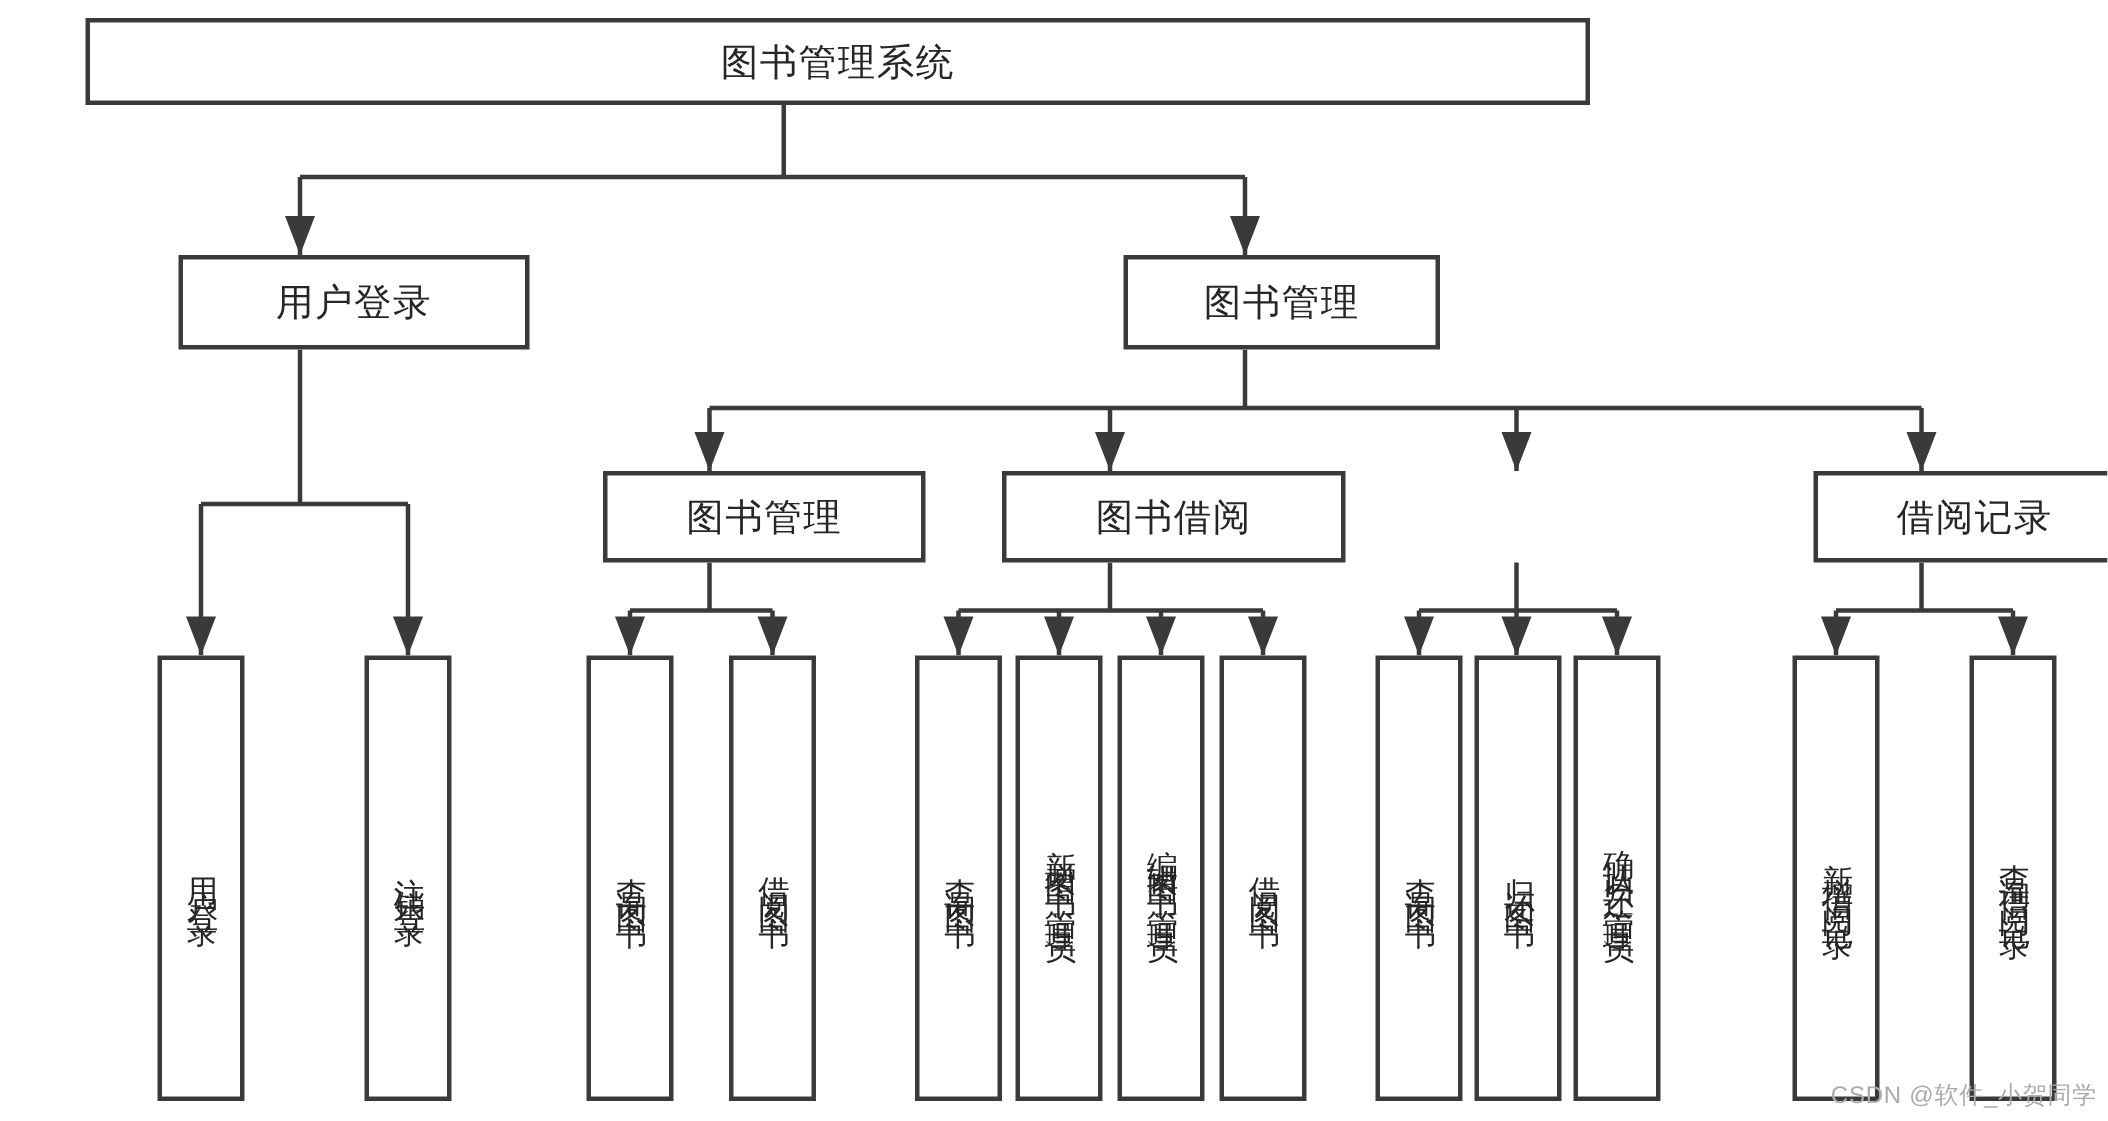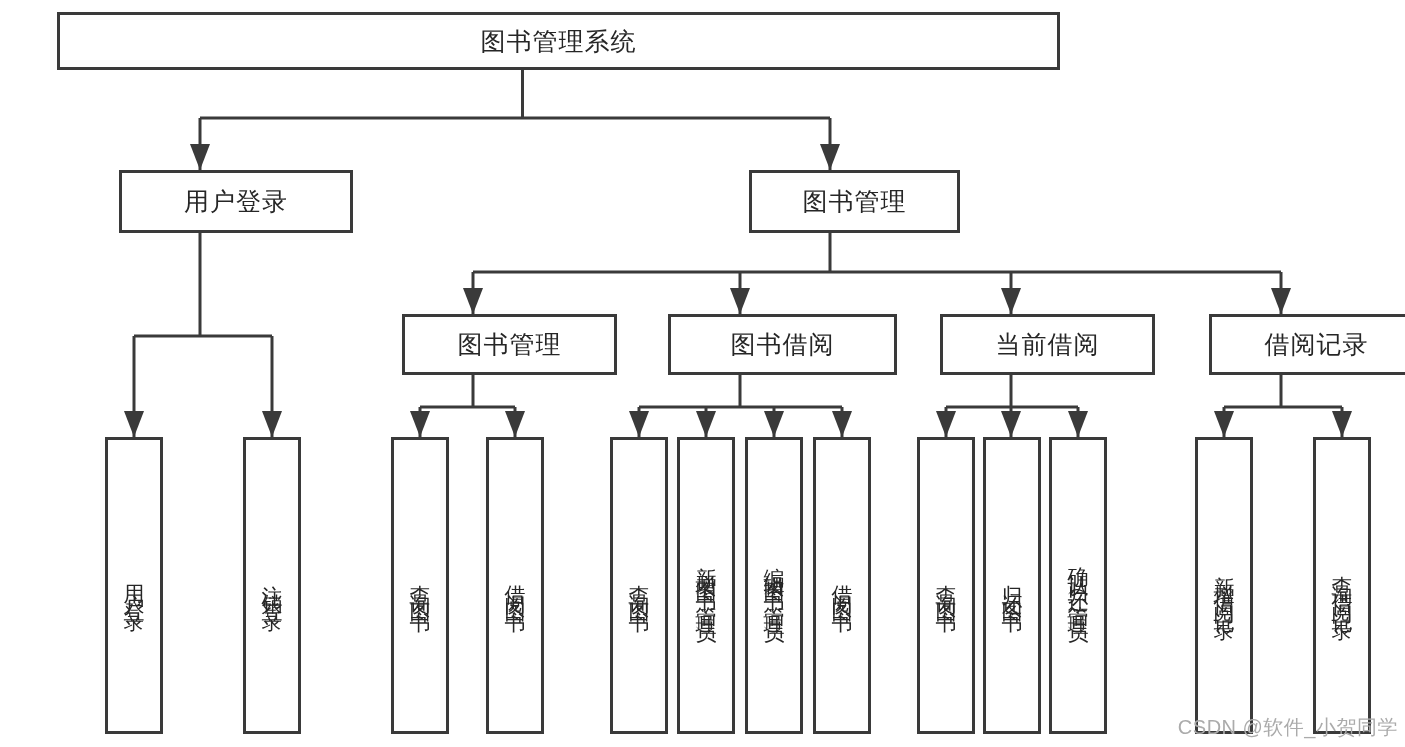--- a/index.html
+++ b/index.html
@@ -29,21 +29,21 @@
     writing-mode:vertical-lr;
     text-orientation:mixed;
     text-align:center;
     line-height:52px;
     font-size:21px;
     letter-spacing:9px;
   }
   .vbox.long{letter-spacing:8px;}
   .watermark{
     position:absolute;right:7px;bottom:6px;
-    font-size:20px;letter-spacing:0.5px;
+    font-size:16px;letter-spacing:0.5px;
     color:#ababab;white-space:nowrap;
   }
 </style>
 </head>
 <body>
 
 <div class="stage">
 
   <svg class="wires" xmlns="http://www.w3.org/2000/svg">
     <defs>
@@ -91,21 +91,20 @@
     </g>
   </svg>
 
   <div class="node hbox" style="left:21px;top:12px;width:1003px;height:58px">图书管理系统</div>
 
   <div class="node hbox" style="left:83px;top:170px;width:234px;height:63px">用户登录</div>
   <div class="node hbox" style="left:713px;top:170px;width:211px;height:63px">图书管理</div>
 
   <div class="node hbox" style="left:366px;top:314px;width:215px;height:61px">图书管理</div>
   <div class="node hbox" style="left:632px;top:314px;width:229px;height:61px">图书借阅</div>
-  <div class="node hbox" style="left:904px;top:314px;width:215px;height:61px">当前借阅</div>
   <div class="node hbox" style="left:1173px;top:314px;width:215px;height:61px">借阅记录</div>
 
   <div class="node vbox" style="left:105px">用户登录</div>
   <div class="node vbox" style="left:243px">注销登录</div>
 
   <div class="node vbox" style="left:391px">查询图书</div>
   <div class="node vbox" style="left:486px">借阅图书</div>
 
   <div class="node vbox" style="left:610px">查询图书</div>
   <div class="node vbox long" style="left:677px">新增图书（管理员）</div>

